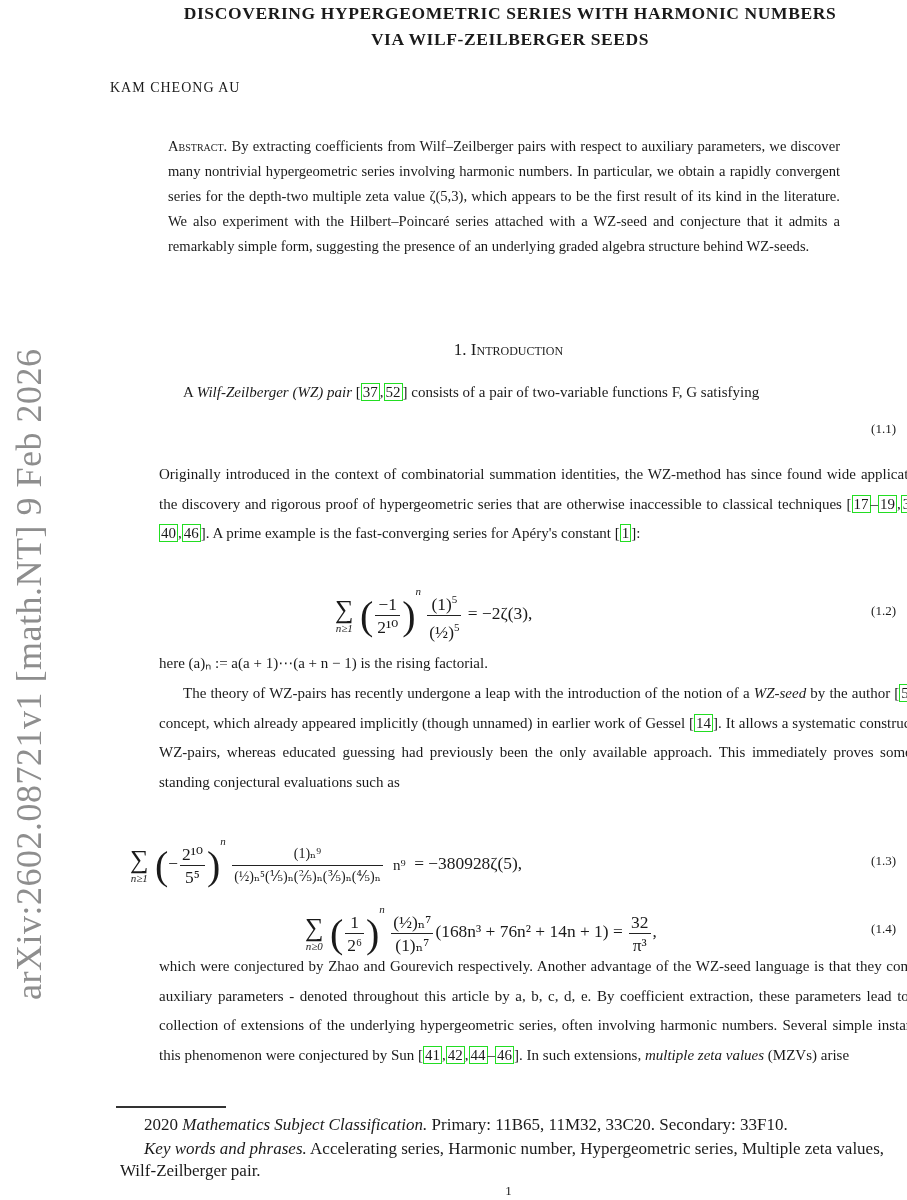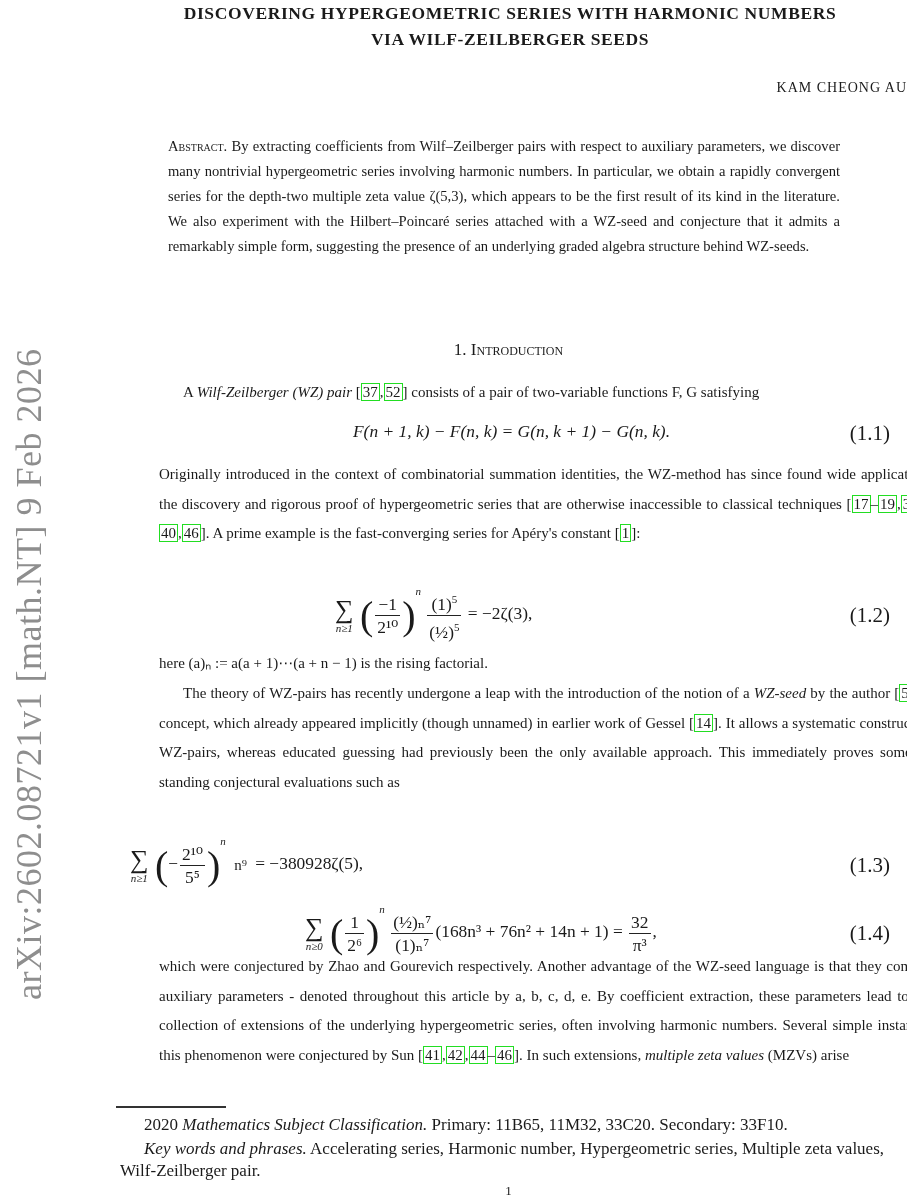--- a/index.html
+++ b/index.html
@@ -7,31 +7,31 @@
          font-family: "Liberation Serif", "DejaVu Serif", serif; color: #1a1a1a; }
   .abs { position: absolute; }
   .sidebar-stamp {
     position: absolute; left: 6px; top: 1000px; width: 800px; height: 46px;
     transform-origin: 0 0; transform: rotate(-90deg);
     font-family: "Liberation Serif", serif; font-size: 36px; color: #8e8e8e;
     white-space: nowrap; line-height: 46px; letter-spacing: 0.5px;
   }
   .title { left: 110px; width: 800px; text-align: center; font-weight: bold;
            font-size: 17.5px; letter-spacing: 0.6px; line-height: 26px; top: 0px; }
-  .author { left: 110px; width: 797px; text-align: right; top: 80px; font-size: 14px; letter-spacing: 1px; }
+  .author { left: 110px; width: 797px; text-align: left; top: 80px; font-size: 14px; letter-spacing: 1px; }
   .abstract { left: 168px; width: 672px; top: 134px; font-size: 14.6px; line-height: 25px; text-align: justify; }
   .abstract .sc { font-variant: small-caps; }
   .section-head { left: 110px; width: 797px; text-align: center; top: 340px; font-size: 17px; }
   .section-head .sc { font-variant: small-caps; }
   .para { left: 128px; width: 791px; font-size: 15px; line-height: 29.5px; text-align: justify; margin-left: 31px; }
   .para.indent { text-indent: 24px; }
   .para i { font-style: italic; }
   .cite { border: 1.5px solid #22dd22; padding: 0 1px; }
   .eq { font-size: 17.4px; white-space: nowrap; }
-  .eqnum { position: absolute; right: 17px; font-size: 21px; }
+  .eqnum { position: absolute; right: 11px; font-size: 13px; }
   .math i { font-style: italic; }
   .frac { display: inline-block; vertical-align: middle; text-align: center; margin: 0 2px; }
   .frac .num { display: block; border-bottom: 1px solid #222; padding: 0 2px; line-height: 22px; }
   .frac .den { display: block; line-height: 22px; padding: 0 2px; }
   .sum { display: inline-block; vertical-align: middle; text-align: center; margin-right: 2px; }
   .sum .sig { display: block; font-size: 26px; line-height: 26px; }
   .sum .sub { display: block; font-size: 11px; line-height: 11px; font-style: italic; }
   .paren { font-size: 40px; vertical-align: middle; font-weight: lighter; }
   sup, sub { font-size: 11px; }
   .footrule { left: 116px; top: 1106px; width: 110px; height: 1.5px; background: #333; }
@@ -59,21 +59,20 @@
   <span>1.</span>
   <span class="sc">Introduction</span>
 </div>
 
 <div class="abs para indent" style="top:378px;">
   <span>A </span><i>Wilf-Zeilberger (WZ) pair</i>
   [<span class="cite">37</span>,<span class="cite">52</span>]<span> consists of a pair of two-variable functions F, G satisfying</span>
 </div>
 
 <div class="abs eq math" style="top:421px; left:116px; width:791px; text-align:center;">
-  <span style="font-style:italic;">F(n + 1, k) − F(n, k) = G(n, k + 1) − G(n, k).</span>
   <span class="eqnum">(1.1)</span>
 </div>
 
 <div class="abs para" style="top:460px;">
   <span>Originally introduced in the context of combinatorial summation identities, the WZ-method has since found wide applications in the discovery and rigorous proof of hypergeometric series that are otherwise inaccessible to classical techniques </span>[<span class="cite">17</span>–<span class="cite">19</span>,<span class="cite">35</span>,<span class="cite">38</span>–<span class="cite">40</span>,<span class="cite">46</span>]<span>. A prime example is the fast-converging series for Apéry's constant </span>[<span class="cite">1</span>]<span>:</span>
 </div>
 
 <div class="abs eq math" style="top:585px; left:335px; width:572px; height:60px;">
   <span class="sum"><span class="sig">∑</span><span class="sub">n≥1</span></span>
   <span class="paren">(</span><span class="frac"><span class="num">−1</span><span class="den">2¹⁰</span></span><span class="paren">)</span><sup style="vertical-align:24px;"><i>n</i></sup>
@@ -84,20 +83,21 @@
 
 <div class="abs para" style="top:649px;font-family:Liberation Serif, serif;">here (a)ₙ := a(a + 1)⋯(a + n − 1) is the rising factorial.</div>
 
 <div class="abs para indent" style="top:679px;">
   <span>The theory of WZ-pairs has recently undergone a leap with the introduction of the notion of a </span><i>WZ-seed</i><span> by the author </span>[<span class="cite">5</span>]<span>. This concept, which already appeared implicitly (though unnamed) in earlier work of Gessel </span>[<span class="cite">14</span>]<span>. It allows a systematic construction of WZ-pairs, whereas educated guessing had previously been the only available approach. This immediately proves some long-standing conjectural evaluations such as</span>
 </div>
 
 <div class="abs eq math" style="top:835px; left:130px; width:777px; height:60px;">
   <span class="sum"><span class="sig">∑</span><span class="sub">n≥1</span></span>
   <span class="paren">(</span><span>−</span><span class="frac"><span class="num">2¹⁰</span><span class="den">5⁵</span></span><span class="paren">)</span><sup style="vertical-align:24px;"><i>n</i></sup>
+  <span class="frac" style="font-size:14px;"><span class="num">(1)ₙ⁹</span><span class="den">(½)ₙ⁵(⅕)ₙ(⅖)ₙ(⅗)ₙ(⅘)ₙ</span></span>
   <span class="frac" style="font-size:15px;"><span class="den">n⁹</span></span>
   <span>= −380928ζ(5),</span>
   <span class="eqnum" style="top:18px;">(1.3)</span>
 </div>
 
 <div class="abs eq math" style="top:903px; left:305px; width:602px; height:60px;">
   <span class="sum"><span class="sig">∑</span><span class="sub">n≥0</span></span>
   <span class="paren">(</span><span class="frac"><span class="num">1</span><span class="den">2⁶</span></span><span class="paren">)</span><sup style="vertical-align:24px;"><i>n</i></sup>
   <span class="frac"><span class="num">(½)ₙ⁷</span><span class="den">(1)ₙ⁷</span></span><span>(168n³ + 76n² + 14n + 1)</span>
   <span>=</span>

